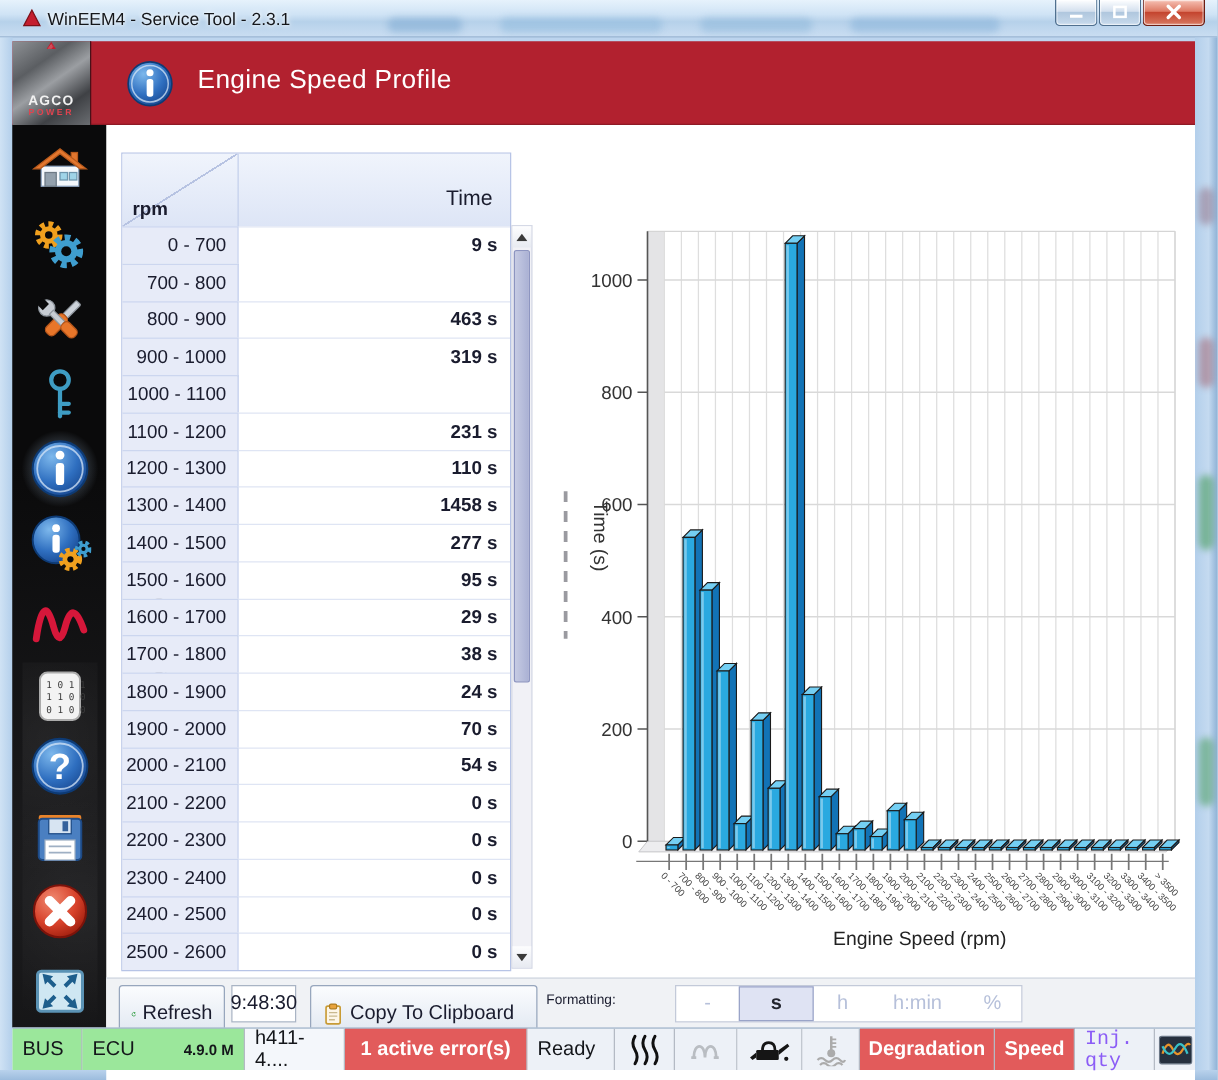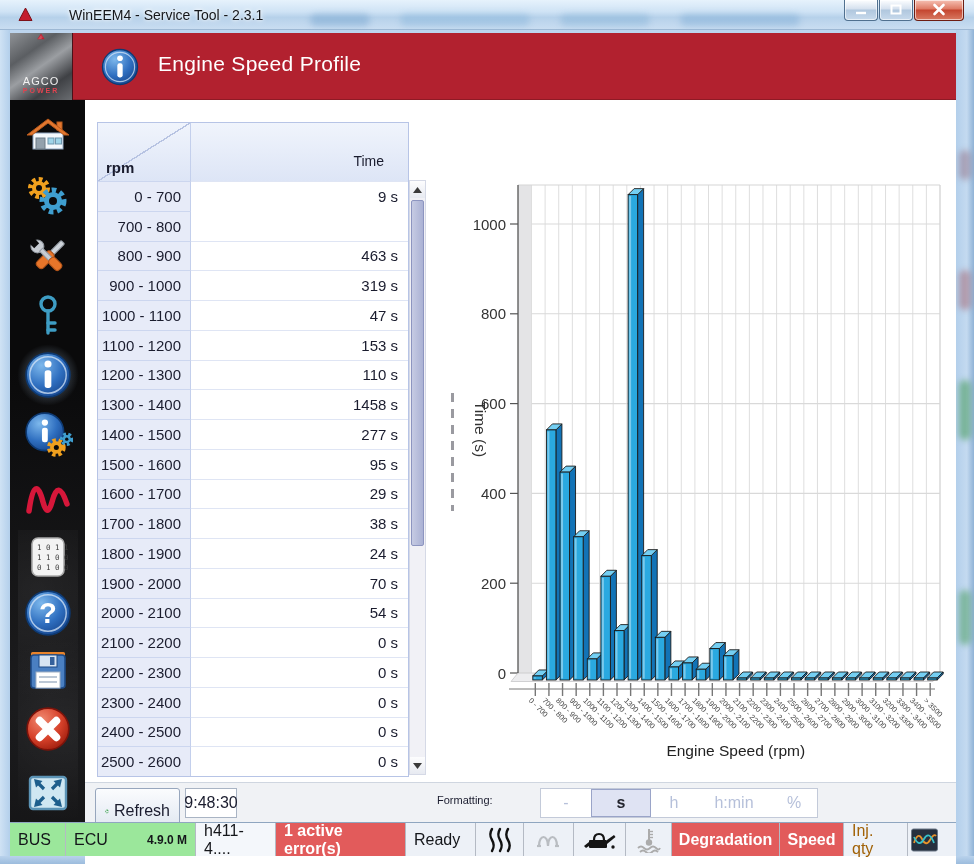--- a/index.html
+++ b/index.html
@@ -6,40 +6,40 @@
   html,body { width:974px; height:864px; overflow:hidden; background:#9fbcd8; }
   body { font-family:"Liberation Sans", sans-serif; }
   #screen { position:relative; width:974px; height:864px; background:#bdd5ee; }
 
   
   .titlebar { position:absolute; left:0; top:0; width:974px; height:30px;
     background:linear-gradient(180deg,#e6f2fc 0%,#cfe3f5 40%,#b6d1ea 60%,#c9ddf1 100%);
     border-bottom:1px solid #9db8d4; }
   .blob { position:absolute; border-radius:6px; filter:blur(3px); }
   .title-text { position:absolute; left:38px; top:7px; font-size:14px; color:#14161a;
-    text-shadow:0 0 6px #fff,0 0 3px #fff; white-space:nowrap;margin-left:31px; }
+    text-shadow:0 0 6px #fff,0 0 3px #fff; white-space:nowrap; }
   .app-icon { position:absolute; left:18px; top:7px; }
   .winbtns { position:absolute; right:10px; top:0; display:flex; }
   .wbtn { width:34px; height:21px; border:1px solid #50708f; border-top:none;
     border-radius:0 0 4px 4px; display:flex; align-items:center; justify-content:center;
     background:linear-gradient(180deg,#fdfeff,#d4e0ee 45%,#b0c7de 50%,#c8daec);
     box-shadow:inset 0 0 0 1px rgba(255,255,255,.6); margin-left:1px; }
   .wbtn.close { width:50px; border-color:#6d1d12;
     background:linear-gradient(180deg,#f6c1b4,#de7a64 45%,#c4452f 50%,#d87a62); }
 
   .border-left  { position:absolute; left:0; top:30px; width:10px; height:826px; background:linear-gradient(90deg,#cfe2f4,#b3cfeb); }
   .border-right { position:absolute; left:956px; top:30px; width:18px; height:826px; background:linear-gradient(90deg,#b3cfeb,#c4daf0 60%,#8fb2d6); overflow:hidden; }
   .border-bottom{ position:absolute; left:0; top:856px; width:974px; height:8px; background:linear-gradient(180deg,#b9d2ec,#9cbcdd); }
 
   
   .header { position:absolute; left:10px; top:33px; width:946px; height:67px; background:#b2212f; border-bottom:1px solid #8e1a25; }
   .agco { position:absolute; left:0; top:0; width:63px; height:67px;
     background:linear-gradient(145deg,#8f9296 0%,#5b5e62 30%,#9b9ea2 50%,#3f4145 75%,#6a6d71 100%);
     border-right:1px solid #4a1018; display:flex; flex-direction:column; align-items:center; justify-content:flex-end; padding-bottom:5px; }
-  .agco-brand { font-size:11px; font-weight:normal; color:#f2f2f2; letter-spacing:1px; line-height:11px;margin-top:36px; }
+  .agco-brand { font-size:11px; font-weight:bold; color:#f2f2f2; letter-spacing:1px; line-height:11px;margin-top:36px; }
   .agco-sub { font-size:7px; font-weight:bold; color:#e0434f; letter-spacing:2px; line-height:8px; }
   .info-badge { position:absolute; left:90px; top:14px; }
   .ptitle { position:absolute; left:148px; top:19px; font-size:21px; font-weight:400; color:#ffffff; letter-spacing:.3px; }
 
   
   .sidebar { position:absolute; left:10px; top:100px; width:93px; height:722px;
     background:radial-gradient(circle at 40px 600px, #1d1d1f 0%, #0a0a0b 55%), #0a0a0b; }
   .sidebar::after { content:""; position:absolute; left:8px; top:430px; width:60px; height:330px;
     background:radial-gradient(circle at 20px 60px, rgba(255,255,255,.06), transparent 40%),
                radial-gradient(circle at 45px 200px, rgba(255,255,255,.05), transparent 45%); }
@@ -52,26 +52,26 @@
   .content { position:absolute; left:85px; top:100px; width:871px; height:852px; background:#ffffff; }
   .side-label { position:absolute; left:-18px; top:402px; transform:rotate(-90deg); transform-origin:center;
     font-size:15px; color:#8a8a8a; width:120px; text-align:center; }
 
   .tbl { position:absolute; left:12px; top:22px; width:312px; border:1px solid #b7c4e6; }
   .thead { display:flex; height:58px; background:linear-gradient(180deg,#f0f4fc,#dde5f6); }
   .th-rpm { width:93px; position:relative; border-right:1px solid #c3cfec;
     background-image:linear-gradient(to bottom right, rgba(0,0,0,0) calc(50% - .7px), #b7c3e2 calc(50% - .7px), #b7c3e2 calc(50% + .7px), rgba(0,0,0,0) calc(50% + .7px)); }
   .th-rpm span { position:absolute; left:8px; bottom:5px; font-size:15px; font-weight:bold; color:#1a1c2e; }
   .th-time { flex:1; position:relative; }
-  .th-time span { position:absolute; right:24px; bottom:12px; font-size:14px; color:#1a1c2e; }
+  .th-time span { position:absolute; right:14px; bottom:12px; font-size:17px; color:#1a1c2e; }
   .trow { display:flex; height:29.75px; }
   .tc-rpm { width:93px; background:#e7ebf8; border-right:1px solid #c3cfec; border-top:1px solid #ccd6ef;
     font-size:15px; color:#1a1c2e; display:flex; align-items:center; justify-content:flex-end; padding-right:9px; }
   .tc-time { flex:1; background:#fff; border-top:1px solid #dfe5f4;
-    font-size:15px; color:#1a1c2e; display:flex; align-items:center; justify-content:flex-end; padding-right:10px; }
+    font-size:15px; color:#1a1c2e; display:flex; align-items:center; justify-content:flex-end; padding-right:10px;font-weight:bold; }
 
   .vscroll { position:absolute; left:324px; top:80px; width:17px; height:595px; background:#f1f1f6; border:1px solid #d5d9e6; }
   .sb-btn { position:absolute; left:0; width:15px; height:17px; background:linear-gradient(180deg,#fdfdfe,#e7eaf1); display:flex; align-items:center; justify-content:center; }
   .sb-btn.up { top:0; } .sb-btn.down { bottom:0; }
   .sb-thumb { position:absolute; left:1px; top:19px; width:13px; height:346px; background:linear-gradient(90deg,#c6cbe3,#aab1d4); border:1px solid #8d95c0; border-radius:2px; }
 
   .splitter { position:absolute; left:366px; top:293px; width:3px; height:118px;
     background:repeating-linear-gradient(180deg,#9a9aa0 0 9px, transparent 9px 16px); }
 
   #chart { position:absolute; left:370px; top:0; }
@@ -88,21 +88,21 @@
   .fmt-label { position:absolute; left:352px; top:11px; font-size:11px; color:#1a1c2e; }
   .segmented { position:absolute; left:455px; top:5px; height:30px; display:flex; border:1px solid #c3cad9; background:#fff; }
   .seg { height:100%; display:flex; align-items:center; justify-content:center; font-size:16px; color:#b6c0da; cursor:pointer; }
   .seg.selected { background:#dfe3f3; border:1px solid #9aa4c8; color:#23252e; font-weight:bold; }
 
   
   .statusbar { position:absolute; left:10px; top:822px; width:946px; height:34px; background:#edf1f7; border-top:1px solid #8fa6c0; display:flex; }
   .cell { height:100%; border-right:1px solid #b4bac4; display:flex; align-items:center; padding:0 8px; font-size:16px; color:#14161a; background:#edf1f7; }
   .cell.ok { background:#9be79b; }
   .cell.err { background:#e25b5b; color:#ffffff; font-weight:bold; justify-content:center; }
-  .cell.dim { color:#a16207; justify-content:flex-start; }
+  .cell.dim { color:#8b5cf6; justify-content:flex-start;font-family:Liberation Mono, monospace; }
   .cell.icon { justify-content:center; }
   .ecucell { justify-content:space-between; }
   .ver { font-size:12px; font-weight:bold; color:#14161a; }
 </style>
 </head>
 <body>
 
 <div id="screen">
 
   <div class="titlebar">
@@ -341,25 +341,24 @@
           <div class="trow">
             <div class="tc-rpm">800 - 900</div>
             <div class="tc-time">463 s</div>
           </div>
           <div class="trow">
             <div class="tc-rpm">900 - 1000</div>
             <div class="tc-time">319 s</div>
           </div>
           <div class="trow">
             <div class="tc-rpm">1000 - 1100</div>
-            <div class="tc-time">47 s</div>
           </div>
           <div class="trow">
             <div class="tc-rpm">1100 - 1200</div>
-            <div class="tc-time">153 s</div>
+            <div class="tc-time">231 s</div>
           </div>
           <div class="trow">
             <div class="tc-rpm">1200 - 1300</div>
             <div class="tc-time">110 s</div>
           </div>
           <div class="trow">
             <div class="tc-rpm">1300 - 1400</div>
             <div class="tc-time">1458 s</div>
           </div>
           <div class="trow">
@@ -658,20 +657,30 @@
     <button class="btn refresh">
       <svg width="17" height="17" viewBox="0 0 18 18">
         <path d="M15.2,10 A6.3,6.3 0 1 1 13.2,4.2" fill="none" stroke="#2f9e41" stroke-width="2.8"></path>
         <polygon points="9.8,0.2 16.6,2.8 10.6,7.4" fill="#2f9e41"></polygon>
       </svg>
       <span>Refresh</span>
     </button>
     <div class="timebox">
         <span>9:48:30</span>
       </div>
+    <button class="btn copy">
+      <svg width="17" height="19" viewBox="0 0 18 19">
+        <rect x="3" y="2.5" width="12" height="15" rx="1.5" fill="#fdf6e8" stroke="#c89b35" stroke-width="1.4"></rect>
+        <rect x="6" y="0.8" width="6" height="4" rx="1.2" fill="#e8a33d" stroke="#b07c20"></rect>
+        <line x1="5.5" y1="8" x2="12.5" y2="8" stroke="#c9b98e" stroke-width="1.2"></line>
+        <line x1="5.5" y1="11" x2="12.5" y2="11" stroke="#c9b98e" stroke-width="1.2"></line>
+        <line x1="5.5" y1="14" x2="10.5" y2="14" stroke="#c9b98e" stroke-width="1.2"></line>
+      </svg>
+      <span>Copy To Clipboard</span>
+    </button>
     <span class="fmt-label">Formatting:</span>
     <div class="segmented" id="segmented">
         <div class="seg" style="width: 50px;">-</div>
         <div class="seg selected" style="width: 60px;">s</div>
         <div class="seg" style="width: 46px;">h</div>
         <div class="seg" style="width: 74px;">h:min</div>
         <div class="seg" style="width: 46px;">%</div>
       </div>
   </div>
 
@@ -679,21 +688,21 @@
     <div class="cell ok" style="width:56px">
         <span>BUS</span>
       </div>
     <div class="cell ok ecucell" style="width:130px">
       <span>ECU</span>
       <span class="ver">4.9.0 M</span>
     </div>
     <div class="cell" style="width:80px;background:#f4f7fb">
         <span>h411-4....</span>
       </div>
-    <div class="cell err" style="width:130px">
+    <div class="cell err" style="width:146px">
         <span>1 active error(s)</span>
       </div>
     <div class="cell" style="width:70px">
         <span>Ready</span>
       </div>
     <div class="cell icon" style="width:48px">
       <svg width="26" height="26" viewBox="0 0 26 26">
         <g fill="none" stroke="#111" stroke-width="2.4" stroke-linecap="round">
           <path d="M5,2 q-3.4,5.5 0,11 q3.4,5.5 0,11"></path>
           <path d="M13,2 q-3.4,5.5 0,11 q3.4,5.5 0,11"></path>

